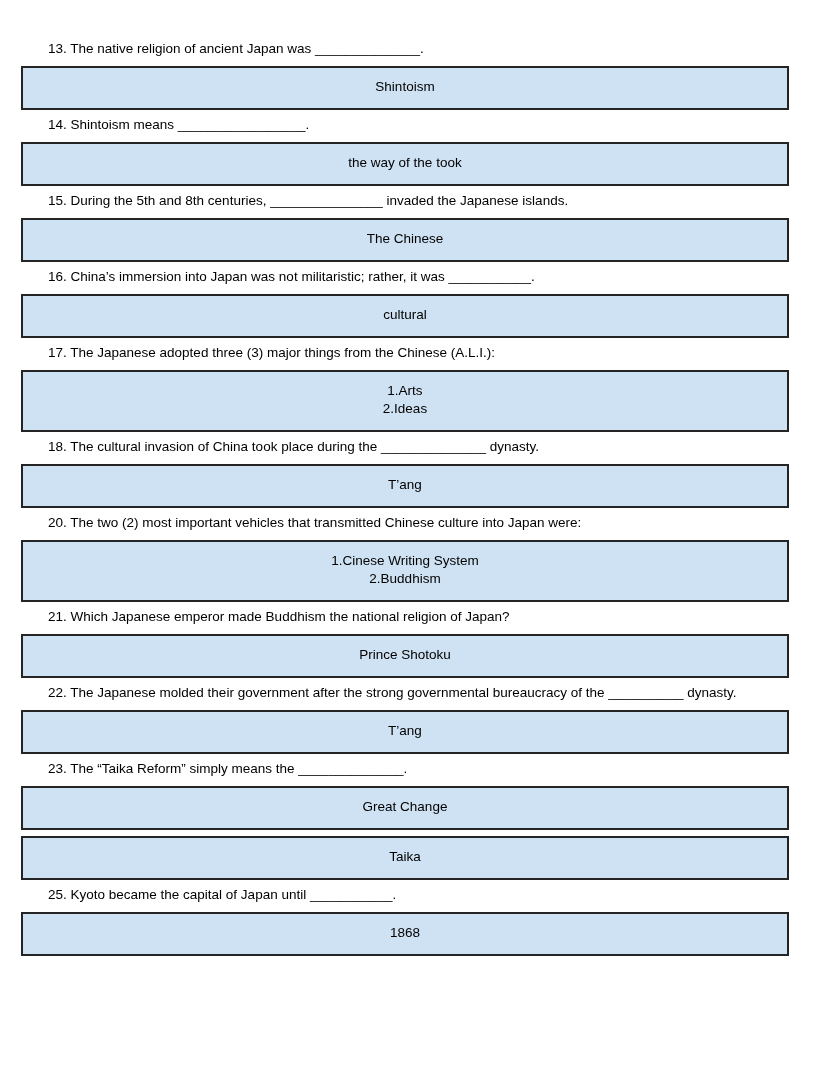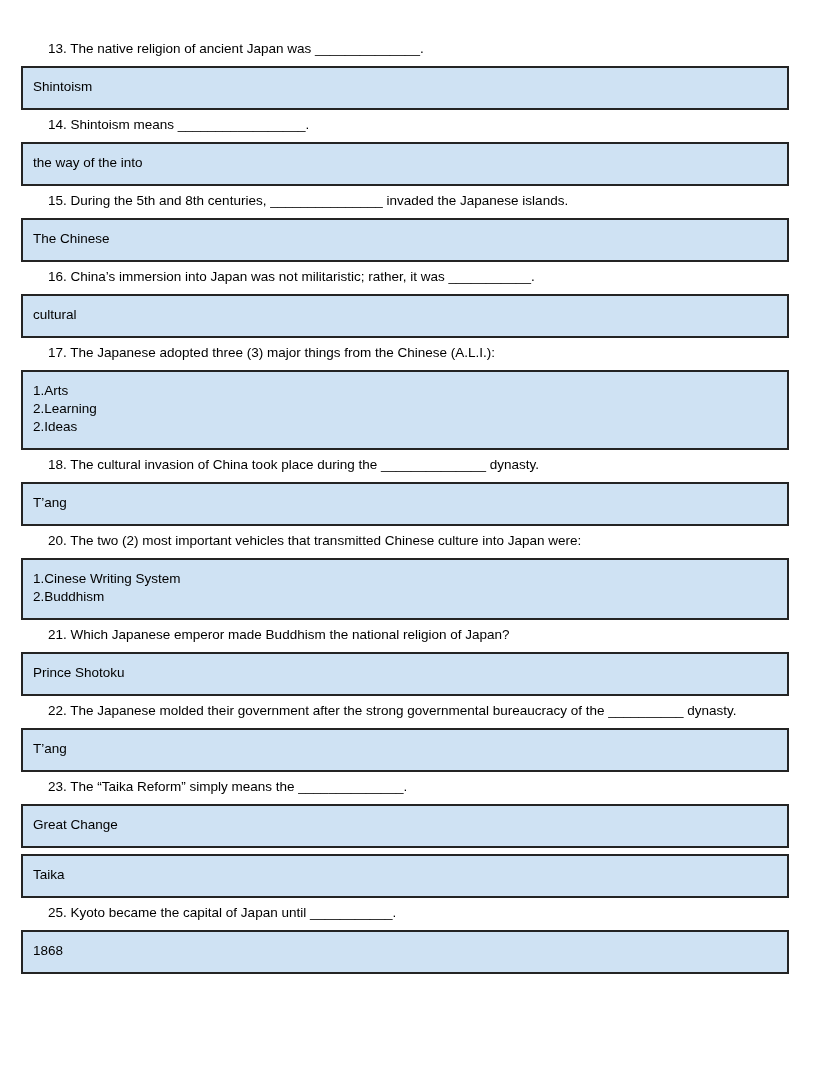--- a/index.html
+++ b/index.html
@@ -30,60 +30,60 @@
     margin: 0 0 8px 0;
     line-height: 18px;
     white-space: nowrap;
   }
   .answer-box {
     width: 768px;
     border: 2px solid var(--box-border);
     background: var(--box-bg);
     padding: 10px 10px 12px 10px;
     margin: 0 0 6px 0;
+    text-align: center;
   }
   .answer-line {
     line-height: 18px;
     min-height: 18px;
   }
 </style>
 </head>
 <body>
 
 <div class="page">
   <div>
       <div class="item">
         <div class="question">13. The native religion of ancient Japan was ______________.</div>
         <div class="answer-box">
           <div class="answer-line">Shintoism</div>
         </div>
       </div>
       <div class="item">
         <div class="question">14. Shintoism means _________________.</div>
         <div class="answer-box">
-          <div class="answer-line">the way of the into</div>
+          <div class="answer-line">the way of the took</div>
         </div>
       </div>
       <div class="item">
         <div class="question">15. During the 5th and 8th centuries, _______________ invaded the Japanese islands.</div>
         <div class="answer-box">
           <div class="answer-line">The Chinese</div>
         </div>
       </div>
       <div class="item">
         <div class="question">16. China’s immersion into Japan was not militaristic; rather, it was ___________.</div>
         <div class="answer-box">
           <div class="answer-line">cultural</div>
         </div>
       </div>
       <div class="item">
         <div class="question">17. The Japanese adopted three (3) major things from the Chinese (A.L.I.):</div>
         <div class="answer-box">
           <div class="answer-line">1.Arts</div>
-          <div class="answer-line">2.Learning</div>
           <div class="answer-line">2.Ideas</div>
         </div>
       </div>
       <div class="item">
         <div class="question">18. The cultural invasion of China took place during the ______________ dynasty.</div>
         <div class="answer-box">
           <div class="answer-line">T’ang</div>
         </div>
       </div>
       <div class="item">

